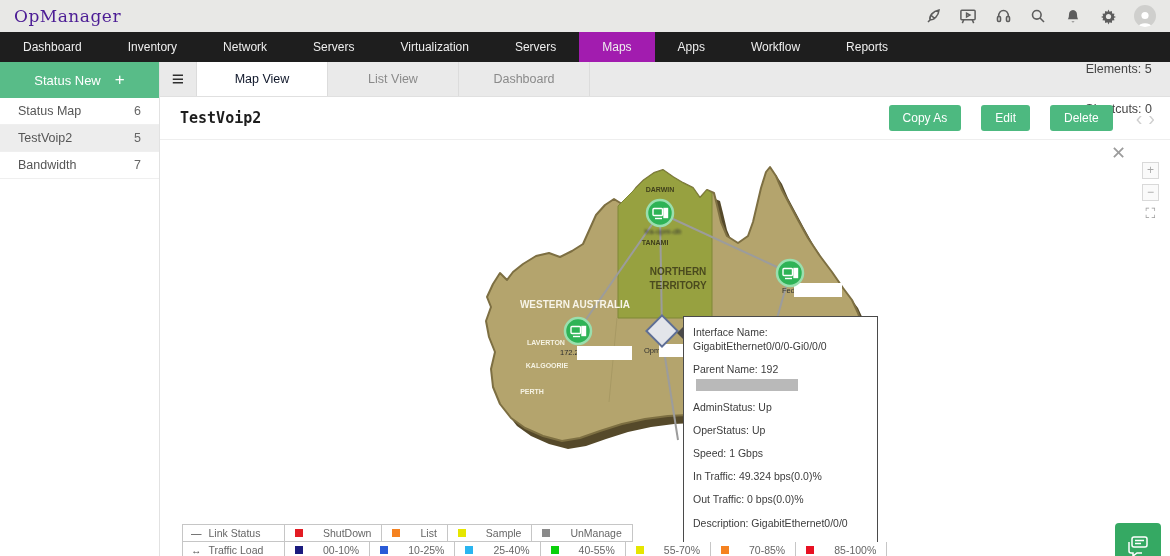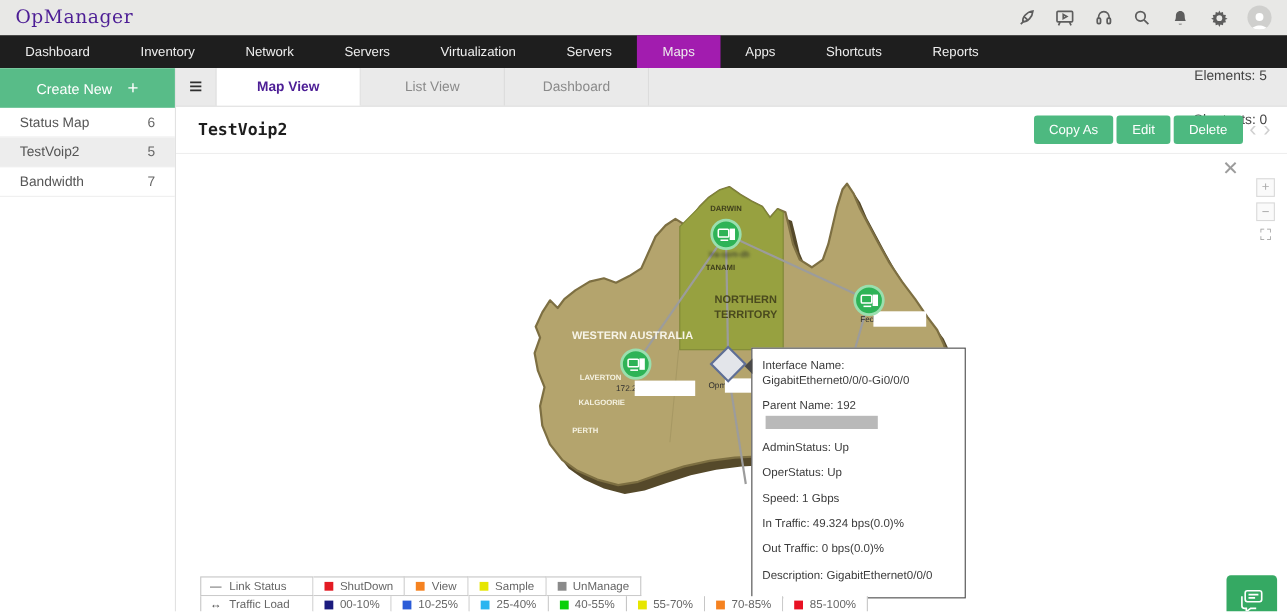--- a/index.html
+++ b/index.html
@@ -39,31 +39,31 @@
 
   
   .main { position:absolute; left:160px; top:62px; right:0; bottom:0; background:#fff; }
 
   .tabstrip { height:35px; background:#eaeaea; display:flex; align-items:stretch;
     border-bottom:1px solid #e0e0e0; }
   .hamburger { width:37px; display:flex; align-items:center; justify-content:center;
     font-size:21px; color:#2e2e2e; cursor:pointer; border-right:1px solid #dcdcdc; }
   .tab { width:131px; display:flex; align-items:center; justify-content:center;
     font-size:12.5px; color:#8a8a8a; border-right:1px solid #dcdcdc; cursor:pointer; }
-  .tab.active { background:#fff; color:#4c1d95; font-weight:bold; }
+  .tab.active { background:#fff; color:#0f172a; font-weight:normal; }
   .strip-right { margin-left:auto; display:flex; align-items:center; gap:26px;
     padding-right:18px; font-size:12.5px; color:#444;flex-direction:column; }
   .strip-stat { cursor:default; }
   .close-x { font-size:18px; color:#9c9c9c; cursor:pointer; padding:0 4px; }
 
   .titlebar { height:43px; display:flex; align-items:center; padding:0 12px 0 20px;
     border-bottom:1px solid #eee; }
   .page-title { font-family:"DejaVu Sans Mono", monospace; font-weight:bold;
     font-size:15px; color:#1d1d1d; }
-  .title-actions { margin-left:auto; display:flex; align-items:center; gap:3px; }
+  .title-actions { margin-left:auto; display:flex; align-items:center; gap:20px; }
   .gbtn { background:#4db980; color:#fff; font-size:12px; border:none;
     border-radius:3px; padding:6px 14px; cursor:pointer;
     font-family:"Liberation Sans", sans-serif; }
   .pager { display:flex; align-items:center; color:#cfcfcf; font-size:20px; }
   .pager span { cursor:pointer; padding:0 3px; }
 
   .canvas { position:absolute; left:0; top:78px; right:0; bottom:0; overflow:hidden; }
   .map-svg { position:absolute; left:0; top:0; }
 
   
@@ -84,21 +84,21 @@
   .redact-g { display:inline-block; width:102px; height:12px; background:#b9b9b9;
     vertical-align:middle; margin-left:3px; }
 
   
   .legend { position:absolute; left:22px; top:384px; font-size:10.5px; color:#666; }
   .lrow { display:flex; }
   .lhead { width:103px; border:1px solid #c6c6c6; background:#fff; display:flex;
     align-items:center; gap:8px; padding:2px 6px 2px 8px; }
   .lglyph { color:#4a4a4a; letter-spacing:-1px; }
   .lcell { border:1px solid #c6c6c6; border-left:none; background:#fff;
-    display:flex; align-items:center; gap:6px; padding:2px 10px; white-space:nowrap; }
+    display:flex; align-items:center; gap:20px; padding:2px 10px; white-space:nowrap; }
   .lrow + .lrow .lhead, .lrow + .lrow .lcell { border-top:none; }
   .chip { width:8px; height:8px; display:inline-block; }
 
   
   .chat-btn { position:absolute; left:955px; top:383px; width:46px; height:46px;
     background:#35a963; border-radius:4px; display:flex; align-items:center;
     justify-content:center; cursor:pointer; }
 
   
   text { font-family:"Liberation Sans", sans-serif; }
@@ -161,27 +161,27 @@
 
 <div class="nav">
   <div class="nav-item">Dashboard</div>
   <div class="nav-item">Inventory</div>
   <div class="nav-item">Network</div>
   <div class="nav-item">Servers</div>
   <div class="nav-item">Virtualization</div>
   <div class="nav-item">Servers</div>
   <div class="nav-item active">Maps</div>
   <div class="nav-item">Apps</div>
-  <div class="nav-item">Shortcuts</div>
+  <div class="nav-item">Workflow</div>
   <div class="nav-item">Reports</div>
 </div>
 
 <div class="sidebar">
   <div class="create-btn">
-    <span>Create New</span>
+    <span>Status New</span>
     <span class="create-plus">+</span>
   </div>
   <div class="side-item">
     <span>Status Map</span>
     <span class="side-count">6</span>
   </div>
   <div class="side-item selected">
     <span>TestVoip2</span>
     <span class="side-count">5</span>
   </div>
@@ -311,21 +311,21 @@
         <div class="lhead">
           <span class="lglyph">—</span>
           <span>Link Status</span>
         </div>
         <div class="lcell">
             <span class="chip" style="background-color: rgb(227, 27, 35);"></span>
             <span>ShutDown</span>
           </div>
         <div class="lcell">
             <span class="chip" style="background-color: rgb(245, 130, 32);"></span>
-            <span>View</span>
+            <span>List</span>
           </div>
         <div class="lcell">
             <span class="chip" style="background-color: rgb(230, 230, 0);"></span>
             <span>Sample</span>
           </div>
         <div class="lcell">
             <span class="chip" style="background-color: rgb(138, 138, 138);"></span>
             <span>UnManage</span>
           </div>
       </div>

